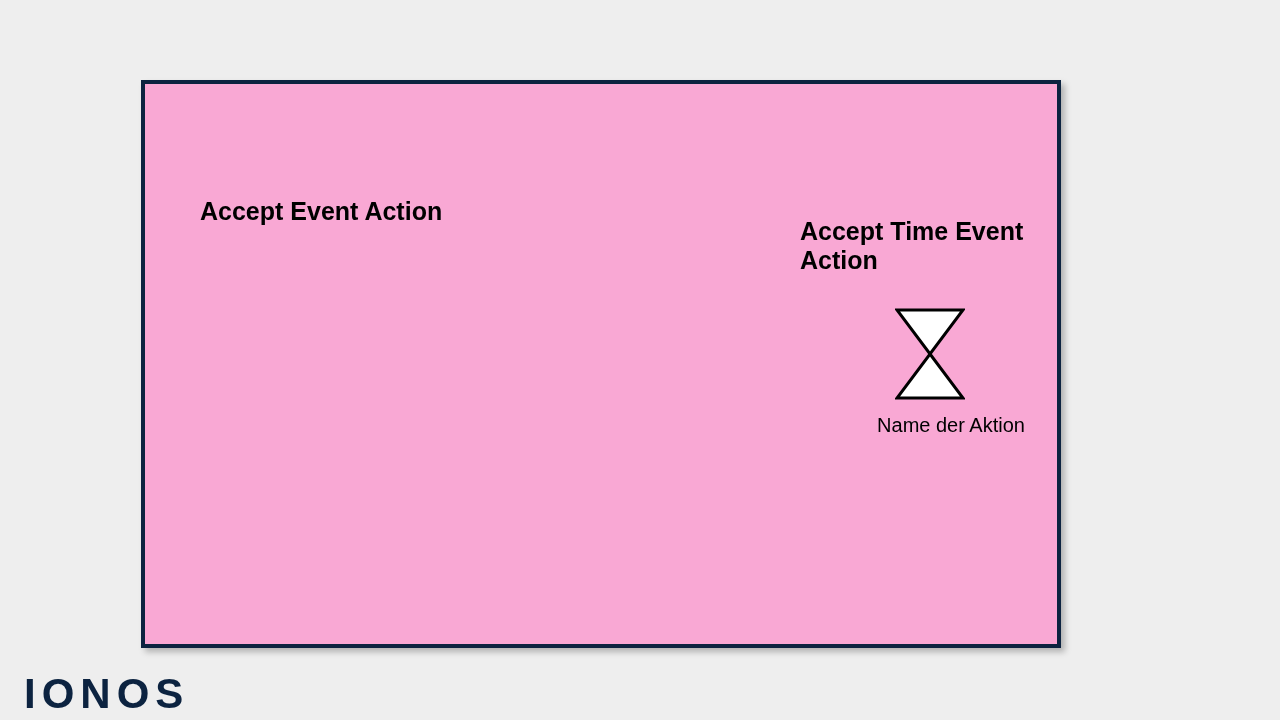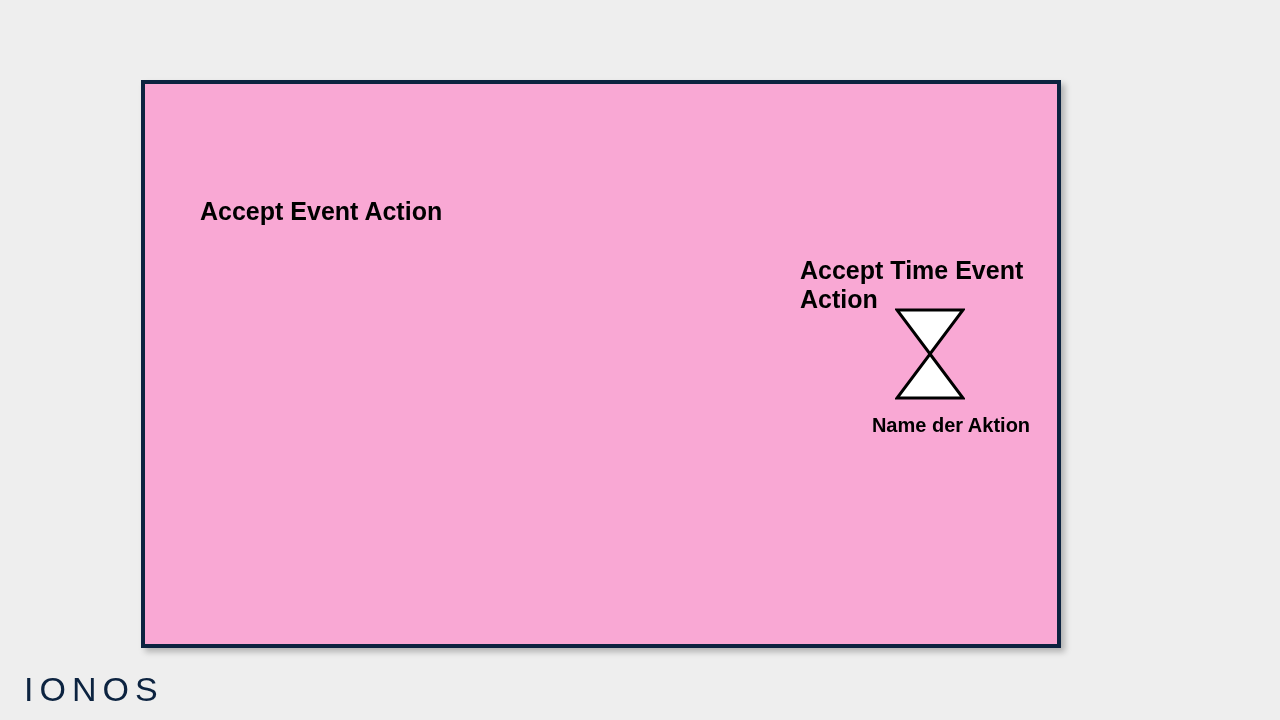--- a/index.html
+++ b/index.html
@@ -31,21 +31,20 @@
     font-weight: 600;
     color: #000;
   }
   .heading-right {
     position: absolute;
     left: 655px;
     top: 133px;
     font-size: 25px;
     font-weight: 600;
     color: #000;
-    margin-top: 39px;
   }
   .event-symbol {
     position: absolute;
     left: 136px;
     top: 214px;
     width: 148px;
     height: 114px;
   }
   .event-symbol svg {
     position: absolute;
@@ -66,30 +65,30 @@
     position: absolute;
     left: 750px;
     top: 224px;
   }
   .time-caption {
     position: absolute;
     left: 706px;
     top: 330px;
     width: 200px;
     font-size: 20px;
-    font-weight: 700;
+    font-weight: 400;
     color: #000;
     text-align: center;
   }
   .brand {
     position: absolute;
     left: 24px;
     top: 670px;
-    font-size: 34px;
-    font-weight: 400;
+    font-size: 42px;
+    font-weight: 700;
     letter-spacing: 6px;
     color: #0c2340;
     font-family: Arial, Helvetica, sans-serif;
   }
 </style>
 </head>
 <body>
 
 <div class="panel">
 

